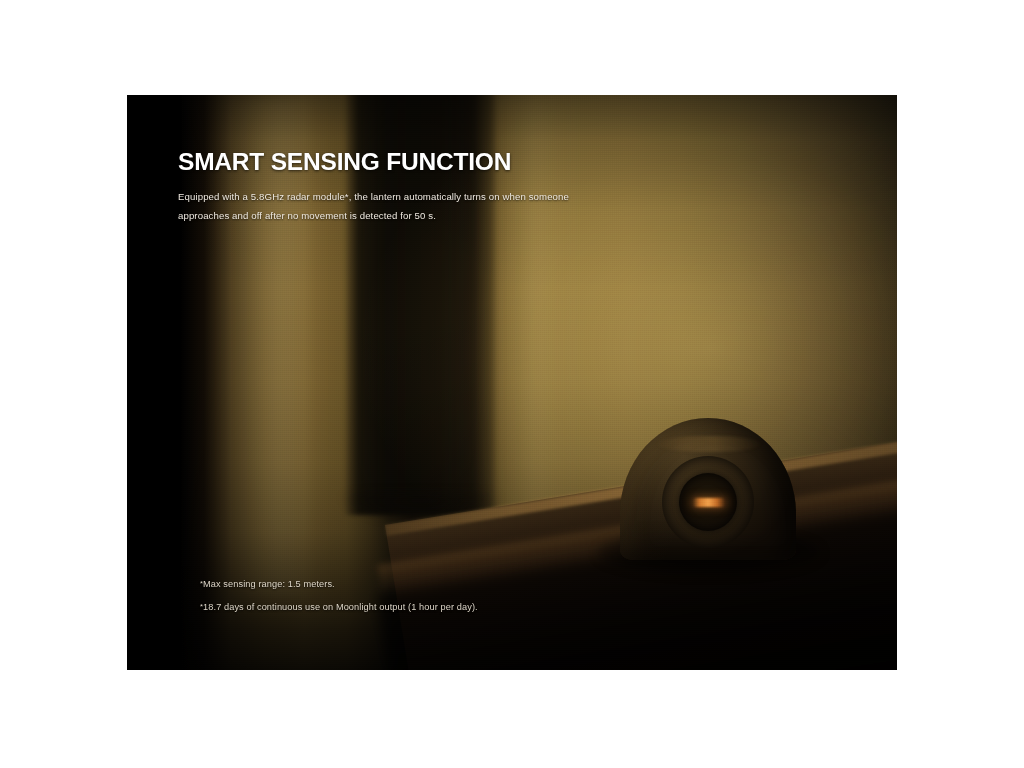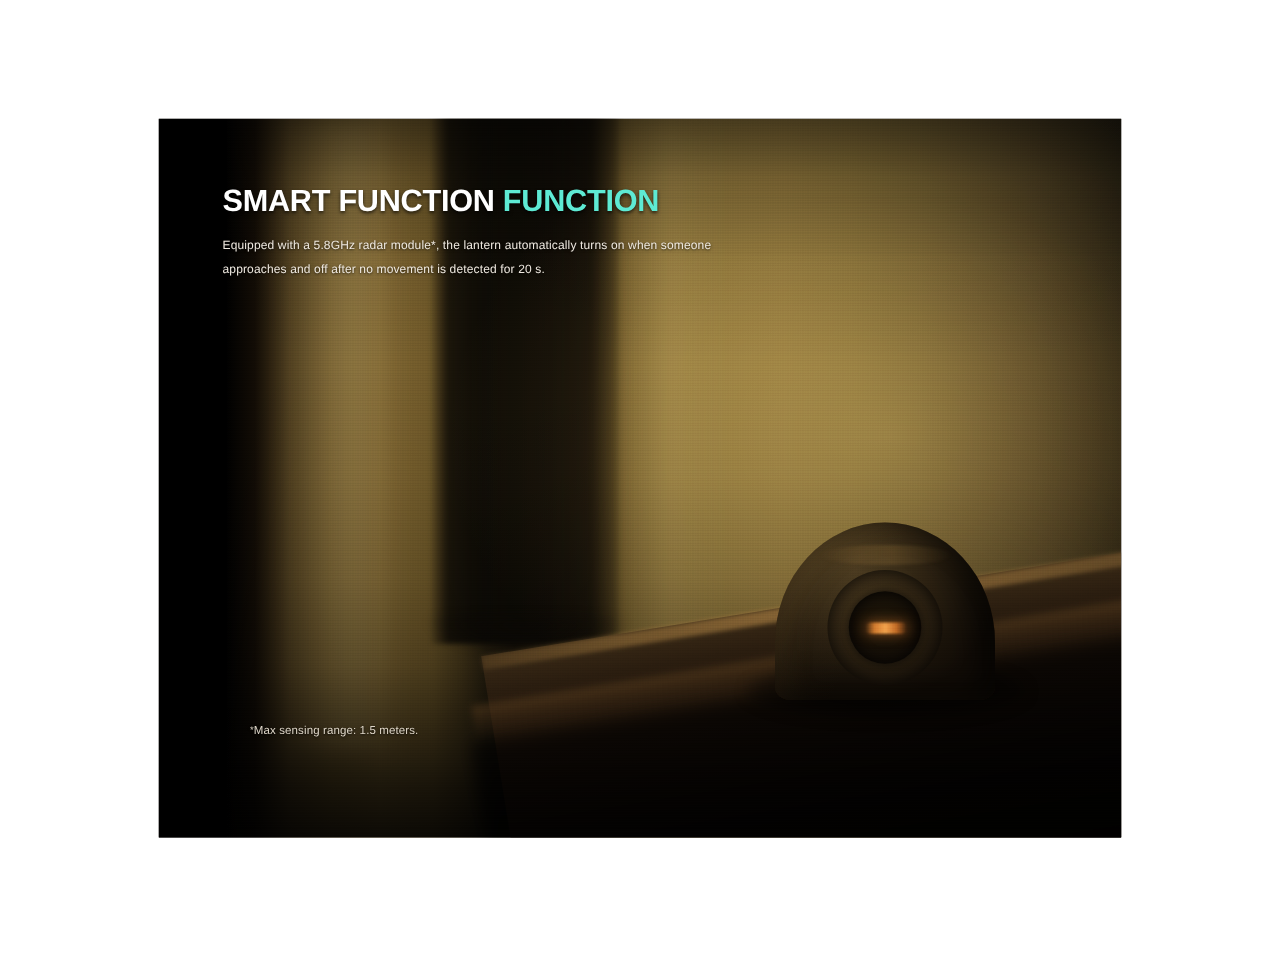--- a/index.html
+++ b/index.html
@@ -333,21 +333,21 @@
     left: 51px;
     top: 55px;
     font-size: 24.5px;
     font-weight: bold;
     letter-spacing: -0.2px;
     line-height: 1;
     white-space: nowrap;
     text-shadow: 0 1px 3px rgba(0,0,0,0.65);
   }
   #headline .hl-main { color: #ffffff; }
-  #headline .hl-accent { color: #5eead4; }
+  #headline .hl-accent { color: #ffffff; }
 
   #body-copy {
     position: absolute;
     left: 51px;
     top: 92px;
     width: 392px;
     color: #efe9e0;
     font-size: 9.6px;
     line-height: 19.4px;
     letter-spacing: 0.12px;
@@ -398,24 +398,25 @@
       <div class="lantern-ring-inner"></div>
       <div class="lantern-led"></div>
     </div>
 
     <div class="layer grain"></div>
     <div class="layer vignette"></div>
 
     <div class="text-layer">
 
       <div id="headline">
-        <span class="hl-main">SMART FUNCTION</span><span>&nbsp;</span><span class="hl-accent">FUNCTION</span>
+        <span class="hl-main">SMART SENSING</span><span>&nbsp;</span><span class="hl-accent">FUNCTION</span>
       </div>
 
-      <div id="body-copy">Equipped with a 5.8GHz radar module*, the lantern automatically turns on when someone approaches and off after no movement is detected for 20 s.</div>
+      <div id="body-copy">Equipped with a 5.8GHz radar module*, the lantern automatically turns on when someone approaches and off after no movement is detected for 50 s.</div>
 
       <div id="footnotes">
         <span class="fn"><span class="mark">*</span><span>Max sensing range: 1.5 meters.</span></span>
+        <span class="fn"><span class="mark">*</span><span>18.7 days of continuous use on Moonlight output (1 hour per day).</span></span>
       </div>
 
     </div>
   </div>
 </div>
 
 </body></html>

